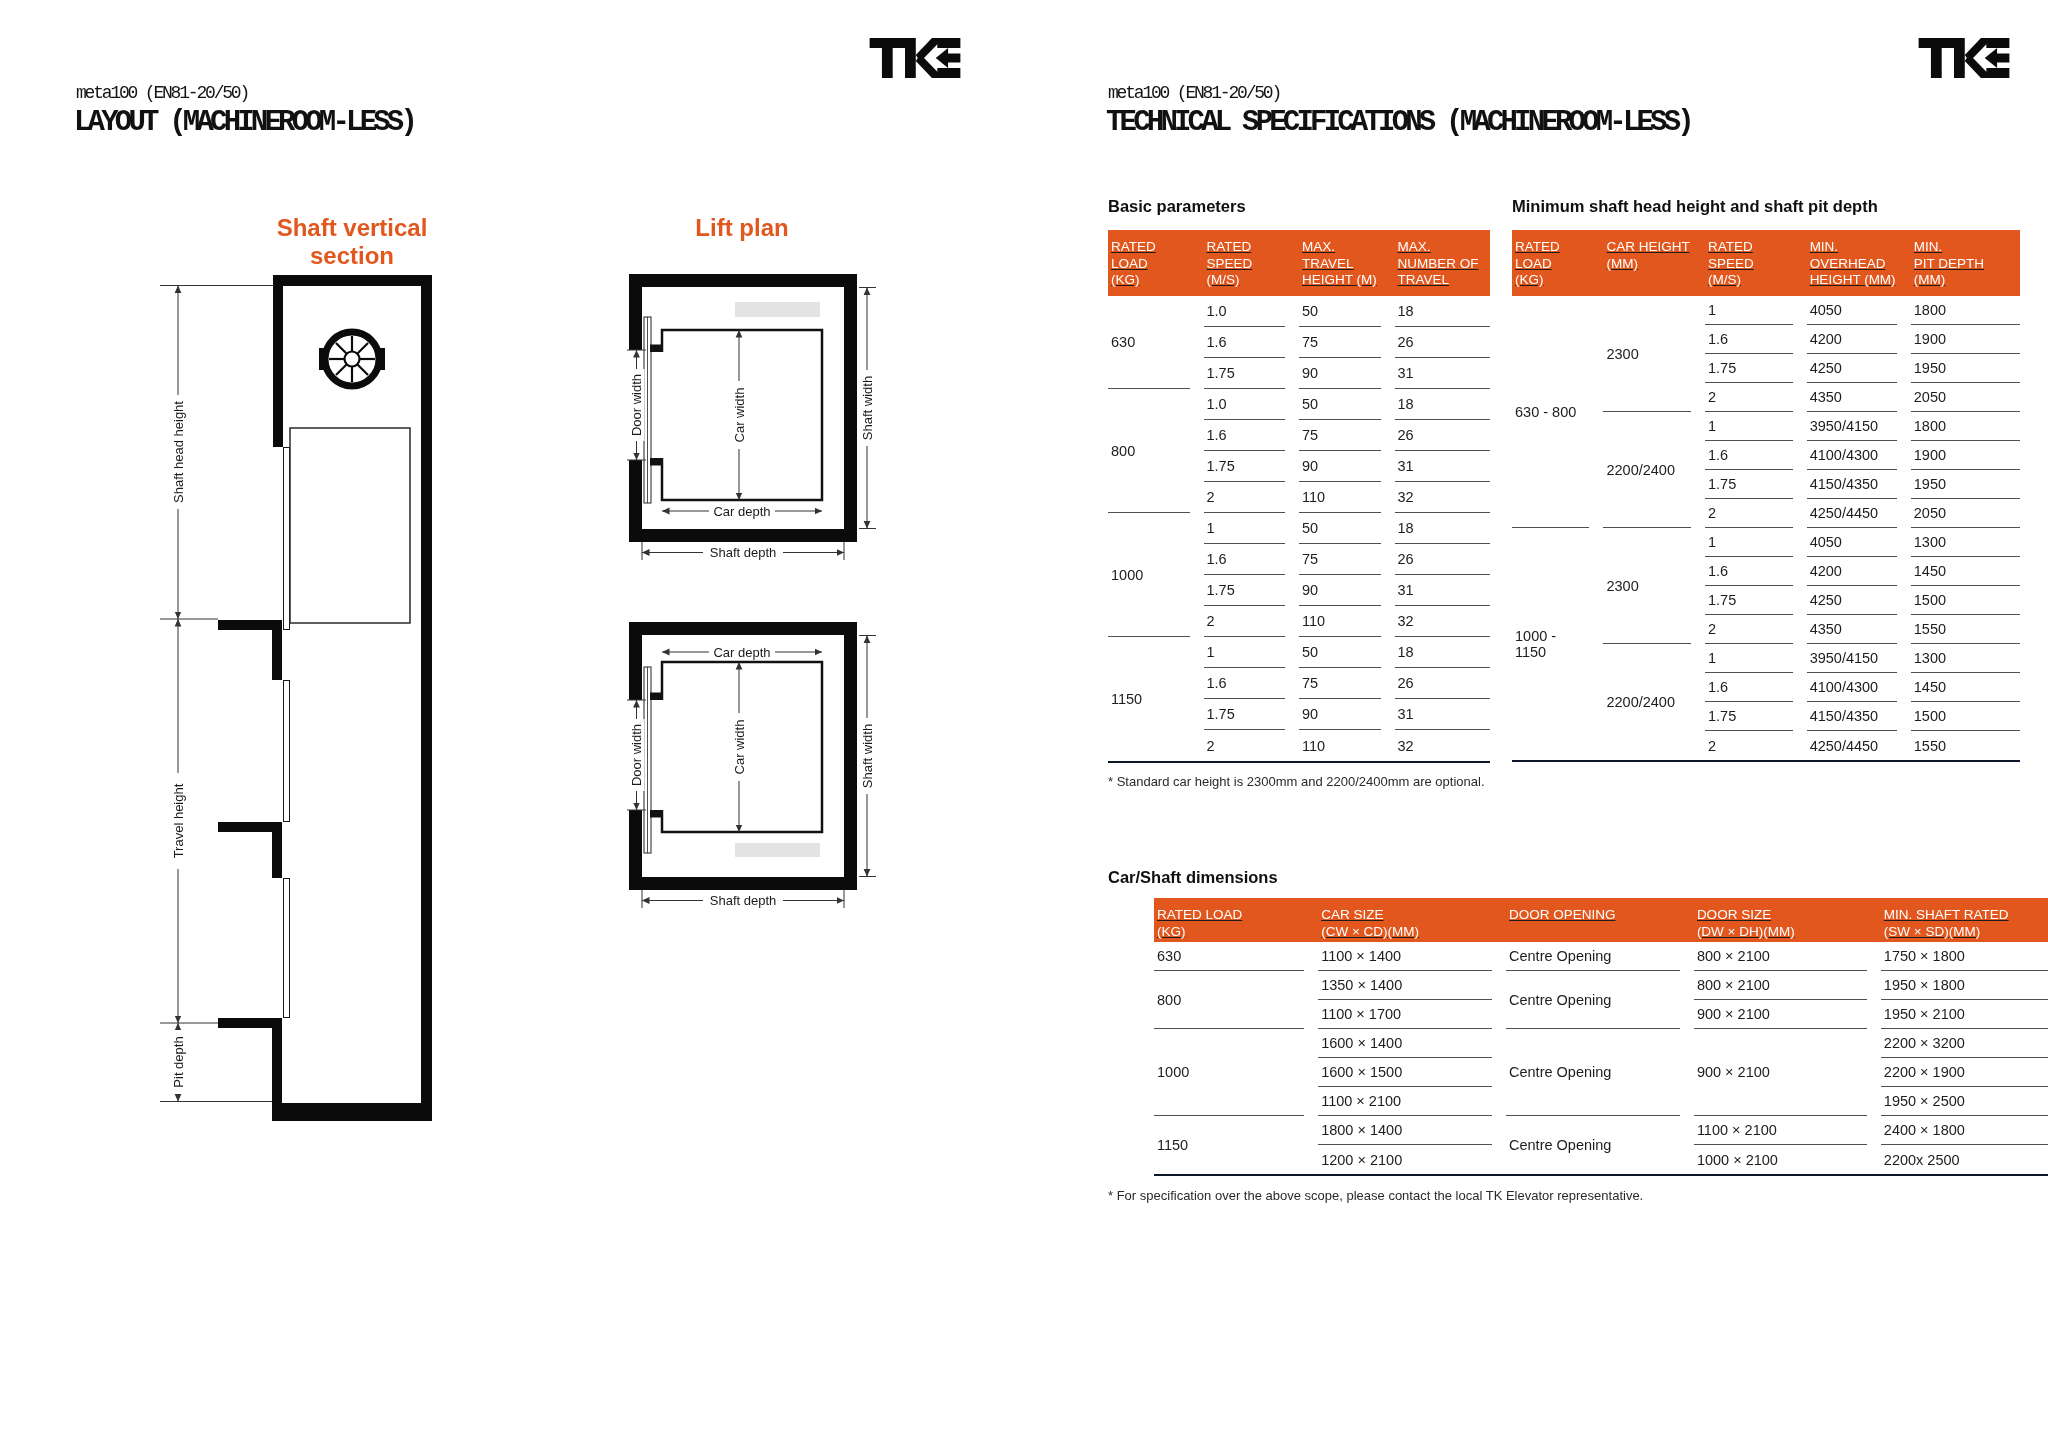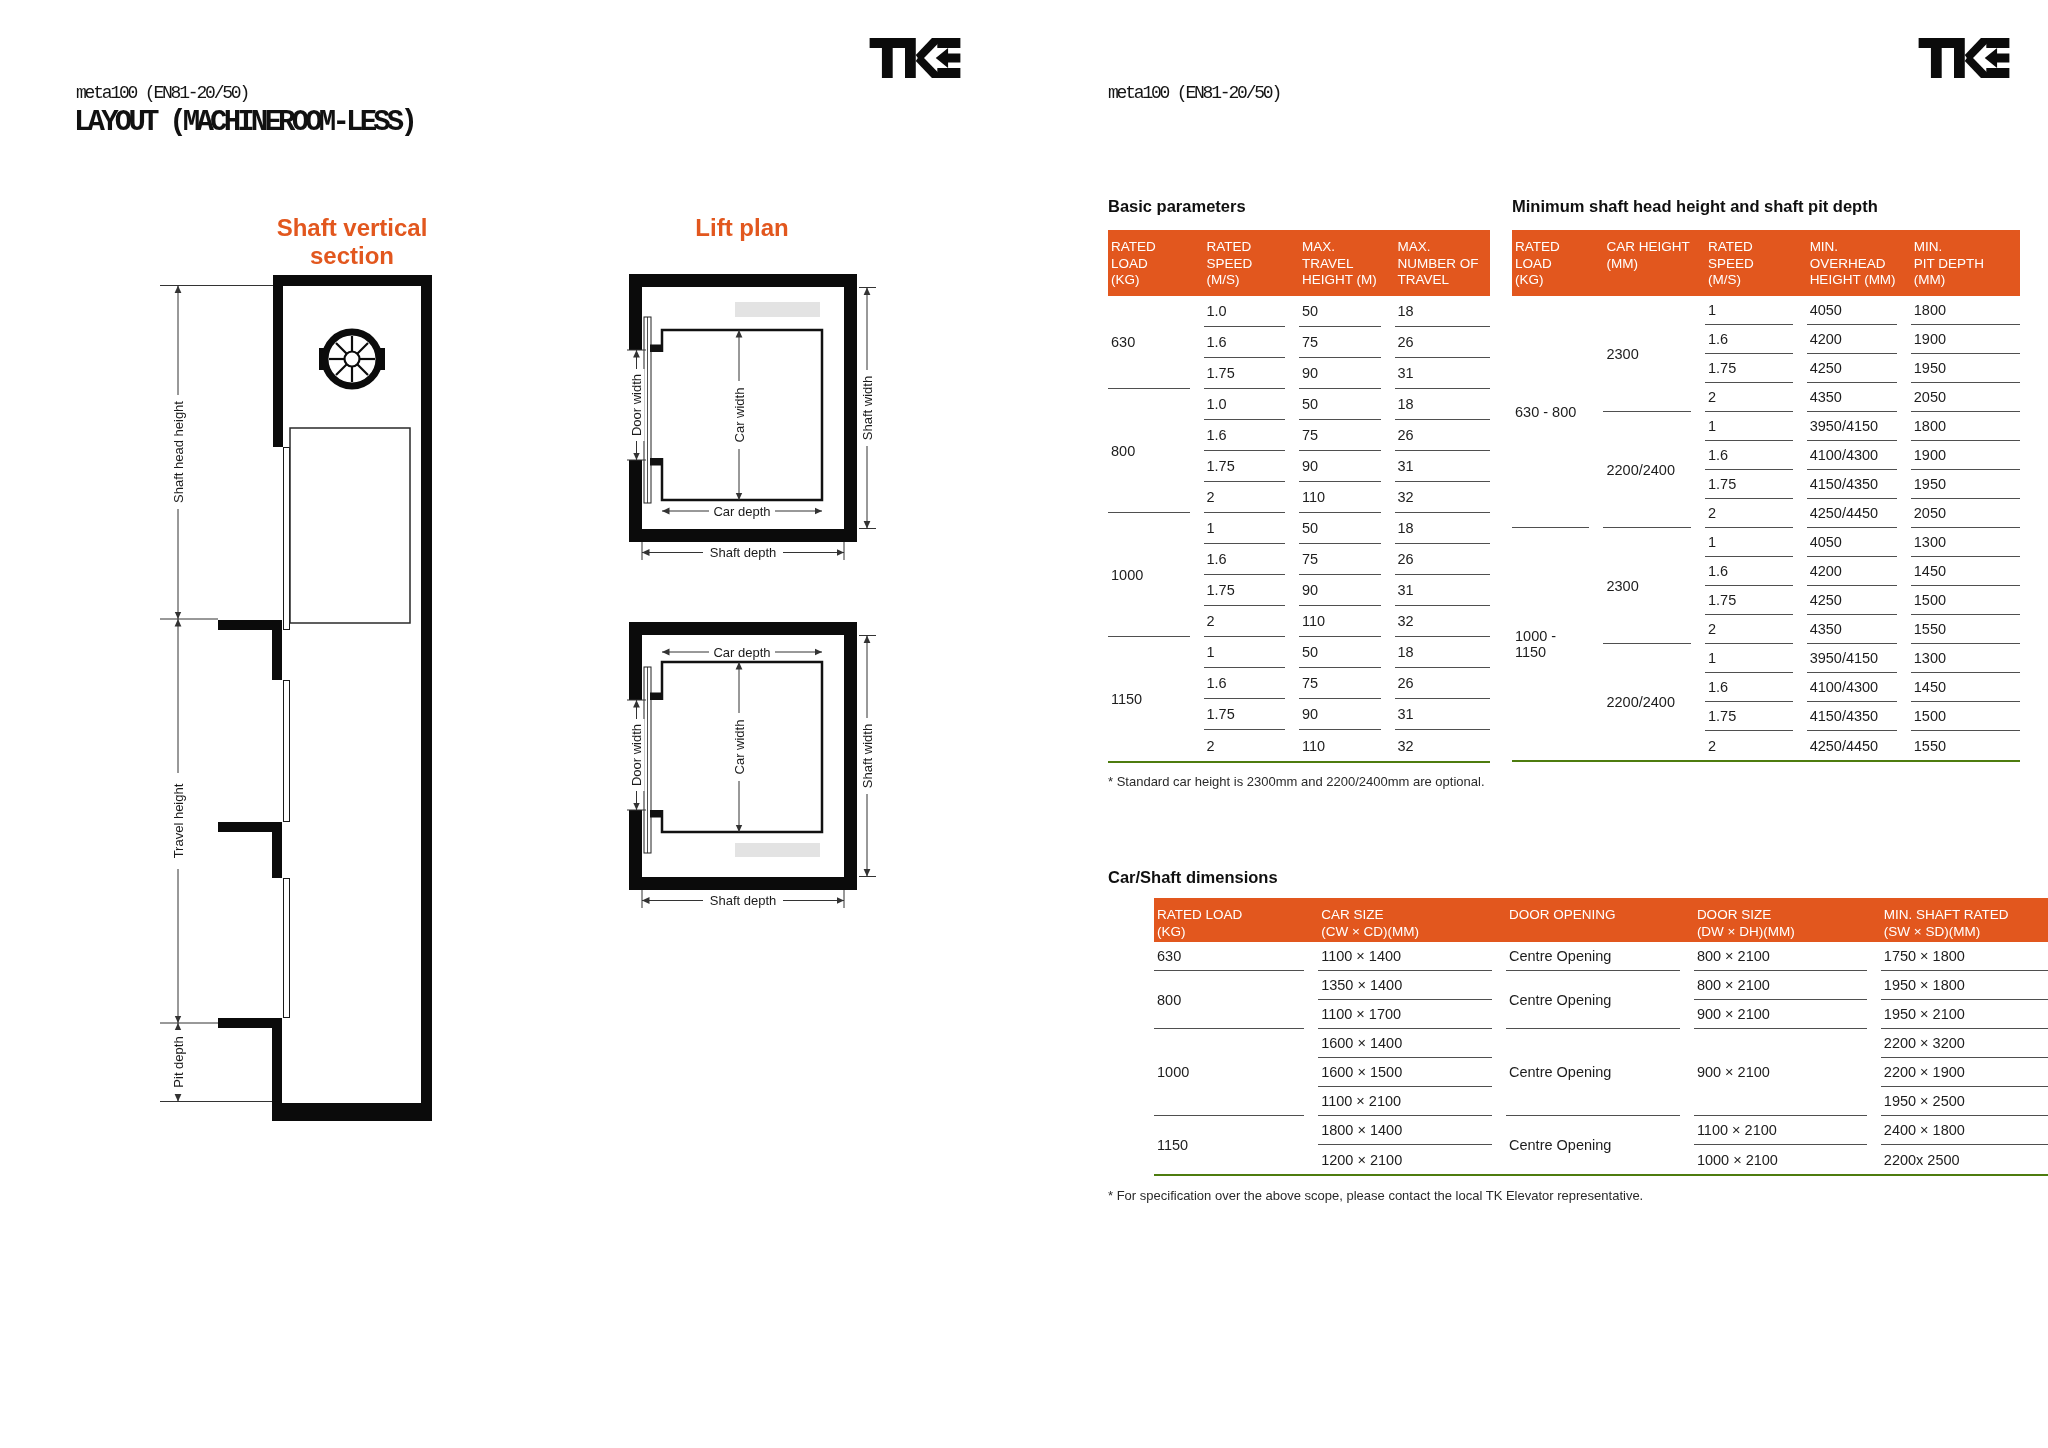--- a/index.html
+++ b/index.html
@@ -12,21 +12,21 @@
     letter-spacing:-2.2px;font-weight:500;color:#151515;white-space:nowrap;}
   .mono-title{position:absolute;font-family:"Liberation Mono",monospace;font-size:29px;
     letter-spacing:-3.8px;font-weight:700;color:#111;white-space:nowrap;}
 
   .logo{position:absolute;width:92px;height:40px;}
 
   .diag-title{position:absolute;color:#E2571E;font-weight:700;font-size:24px;text-align:center;}
 
   .sec-title{position:absolute;font-size:16.5px;font-weight:700;color:#101010;white-space:nowrap;}
 
-  .t-wrap{position:absolute;border-bottom:2px solid #4d7c0f;}
+  .t-wrap{position:absolute;border-bottom:2px solid #0f172a;text-decoration:underline;}
   table.t{border-collapse:collapse;table-layout:fixed;width:100%;}
   table.t th{background:#E2571E;vertical-align:top;text-align:left;padding:9px 6px 0 3px;}
   table.t th span{display:block;color:#fff;font-size:13.5px;line-height:16.5px;font-weight:400;}
   table.t td{position:relative;padding:0;}
   table.t .c{position:absolute;left:0;top:0;bottom:0;right:14px;display:flex;align-items:center;
     padding-left:3px;font-size:14.5px;color:#1d1d1d;}
   table.t td:last-child .c{right:0;}
   table.t .c.b{border-bottom:1.5px solid #4f4f4f;}
   table.t .c.nb{border-bottom:none;}
   #t-basic tr{height:31px;} #t-basic tr.hr{height:66px;}
@@ -225,20 +225,21 @@
         <g>
           <rect x="603" y="692.5" width="80" height="16" fill="#fff"></rect>
           <text x="643" y="705" text-anchor="middle">Shaft depth</text>
         </g>
       </g>
     </svg>
   </div>
 
   <div id="right-page" class="pg">
     <div class="mono-sub" style="left:84px;top:83px;">meta100 (EN81-20/50)</div>
+    <div class="mono-title" style="left:82px;top:106px;">TECHNICAL SPECIFICATIONS (MACHINEROOM-LESS)</div>
 
     <svg class="logo" style="left:894px;top:38px;" viewBox="0 0 118 52">
       <g fill="#0b0b0b">
         <path d="M0,0 H46 V13 H30 V52 H16 V13 H0 Z"></path>
         <rect x="46" y="0" width="14" height="52"></rect>
         <path d="M60,22 L81,0 L96,0 L66,31 Z"></path>
         <path d="M66,21 L96,52 L81,52 L60,30 Z"></path>
         <rect x="88" y="0" width="30" height="13"></rect>
         <rect x="88" y="39" width="30" height="13"></rect>
         <path d="M118,20 L102,20 L102,13 L86,26 L102,39 L102,32 L118,32 Z"></path>

